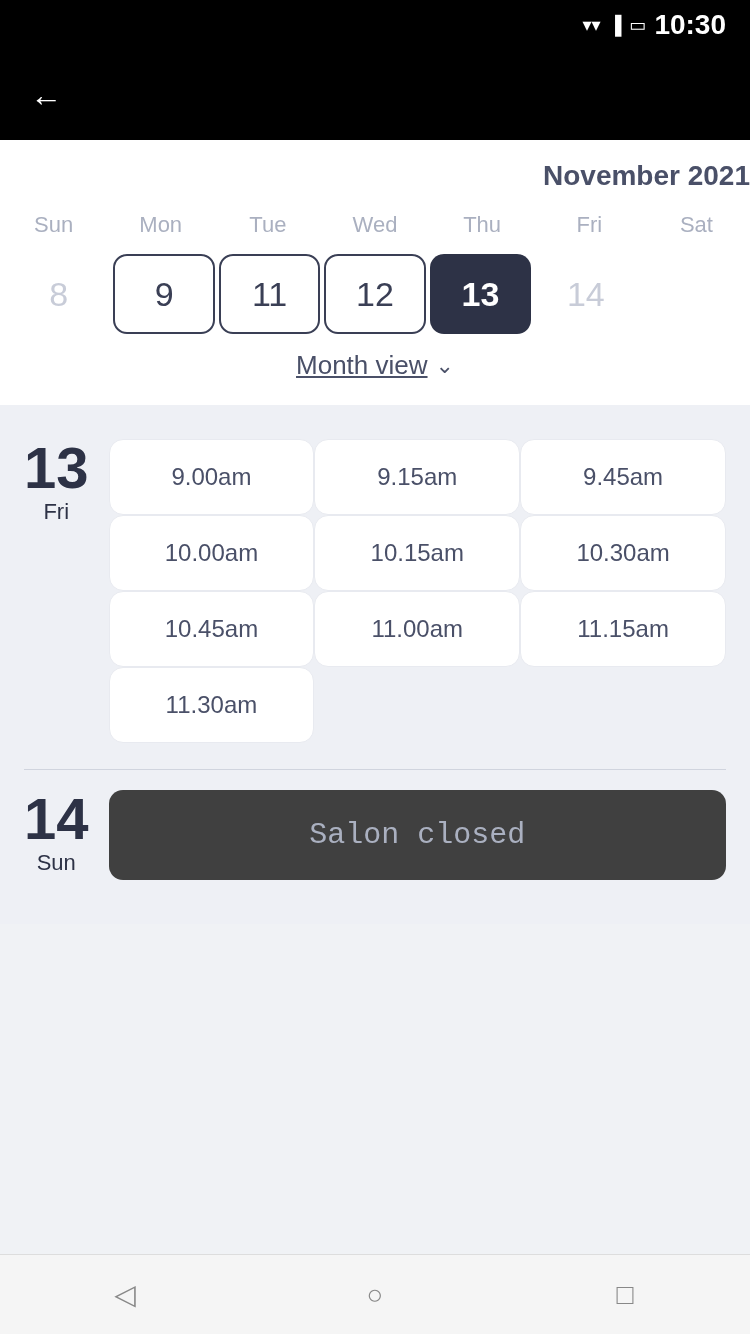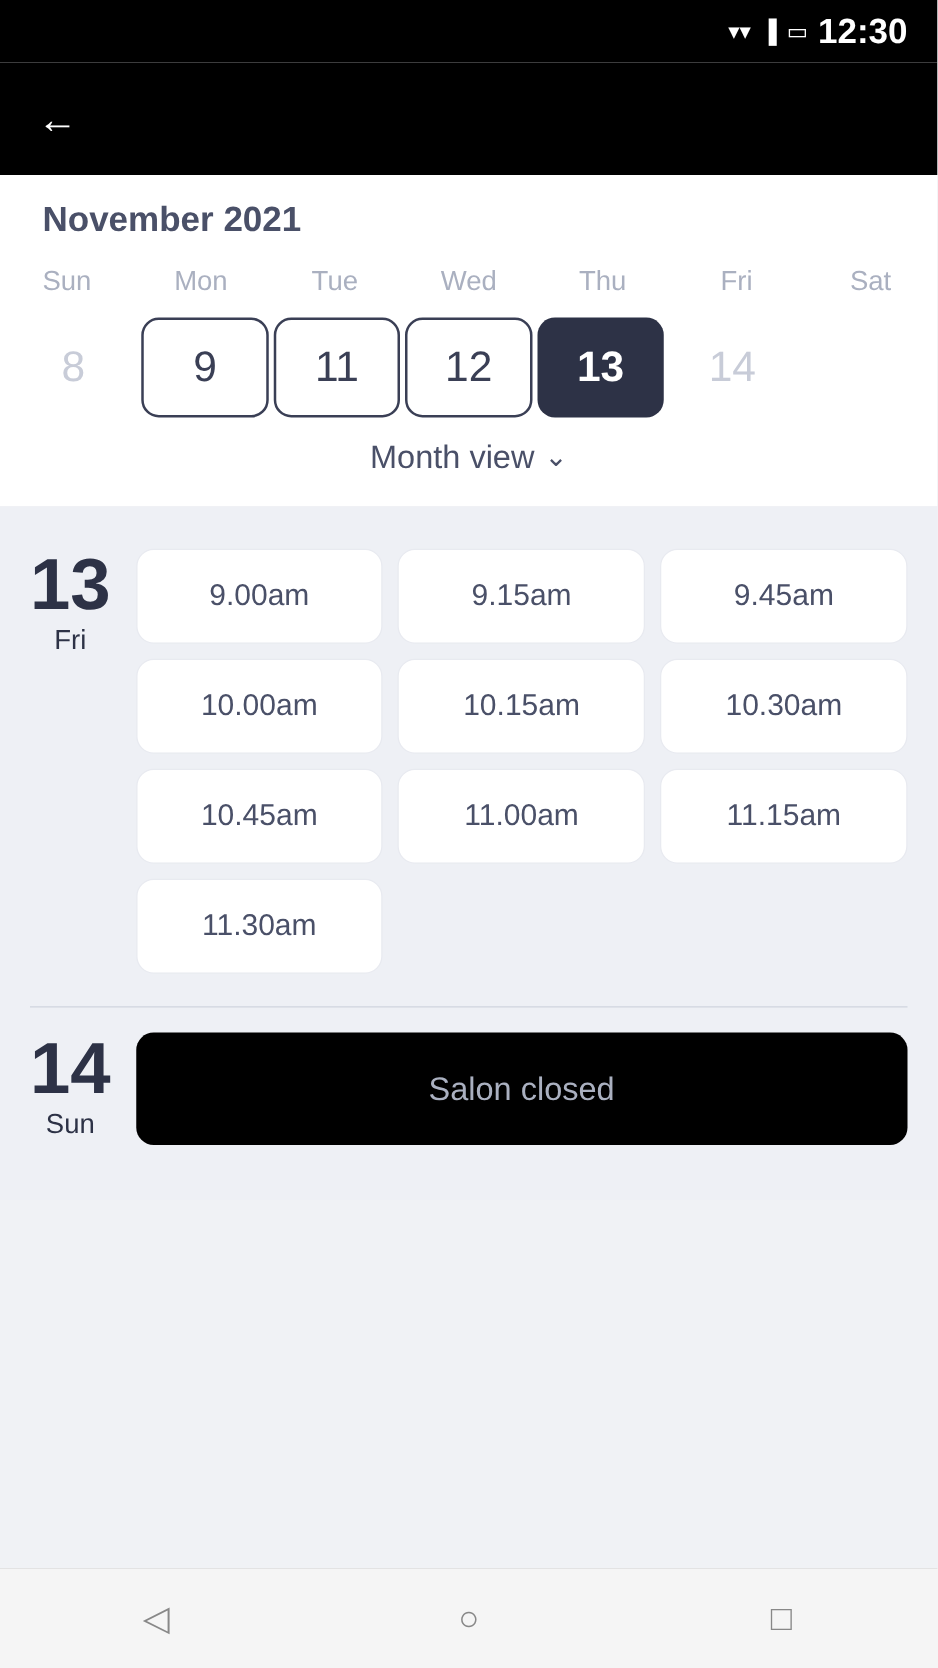--- a/index.html
+++ b/index.html
@@ -57,21 +57,21 @@
       font-size: 34px;
       font-weight: 700;
     }
 
     
     .calendar-section {
       background: #fff;
       padding: 20px 0 10px 0;
     }
     .month-label {
-      text-align: left;
+      text-align: right;
       font-size: 28px;
       font-weight: 600;
       color: #4a5068;
       margin-bottom: 16px;
       padding-left: 34px;
     }
 
     
     .day-headers {
       display: grid;
@@ -123,20 +123,21 @@
       display: flex;
       align-items: center;
       justify-content: center;
       gap: 8px;
       padding: 12px 0 14px 0;
       cursor: pointer;
     }
     .month-view-label {
       font-size: 26px;
       color: #4a5068;
+      text-decoration: underline;
     }
     .chevron-down {
       font-size: 22px;
       color: #4a5068;
     }
 
     
     .main-content {
       background: #eef0f5;
       padding: 10px 0 20px 0;
@@ -166,21 +167,21 @@
       color: #2d3246;
       font-weight: 400;
       margin-top: 2px;
     }
 
     
     .time-slots-grid {
       flex: 1;
       display: grid;
       grid-template-columns: repeat(3, 1fr);
-      gap: 12px;
+      gap: 0;
     }
     .time-slot {
       background: #fff;
       border-radius: 14px;
       height: 76px;
       display: flex;
       align-items: center;
       justify-content: center;
       font-size: 24px;
       color: #4a5068;
@@ -197,28 +198,29 @@
 
     
     .salon-closed-section {
       padding: 10px 24px 24px 24px;
       display: flex;
       gap: 20px;
       align-items: flex-start;
     }
     .salon-closed-box {
       flex: 1;
-      background: #000000;
+      background: #404040;
       border-radius: 14px;
       height: 90px;
       display: flex;
       align-items: center;
       justify-content: center;
-      font-size: 26px;
+      font-size: 30px;
       color: #aab0c0;
+      font-family: Liberation Mono, monospace;
     }
 
     
     .bottom-nav {
       position: fixed;
       bottom: 0;
       left: 0;
       width: 750px;
       height: 80px;
       background: #f5f5f5;
@@ -241,21 +243,21 @@
     }
   </style>
 </head>
 <body>
 
 <div class="status-bar">
   <div class="status-icons">
     <span class="icon-wifi">▾▾</span>
     <span class="icon-signal">▐</span>
     <span class="icon-battery">▭</span>
-    <span class="status-time">12:30</span>
+    <span class="status-time">10:30</span>
   </div>
 </div>
 
 <div class="header">
   <span class="back-arrow">←</span>
 </div>
 
 <div class="calendar-section">
   <div class="month-label">November 2021</div>
 

